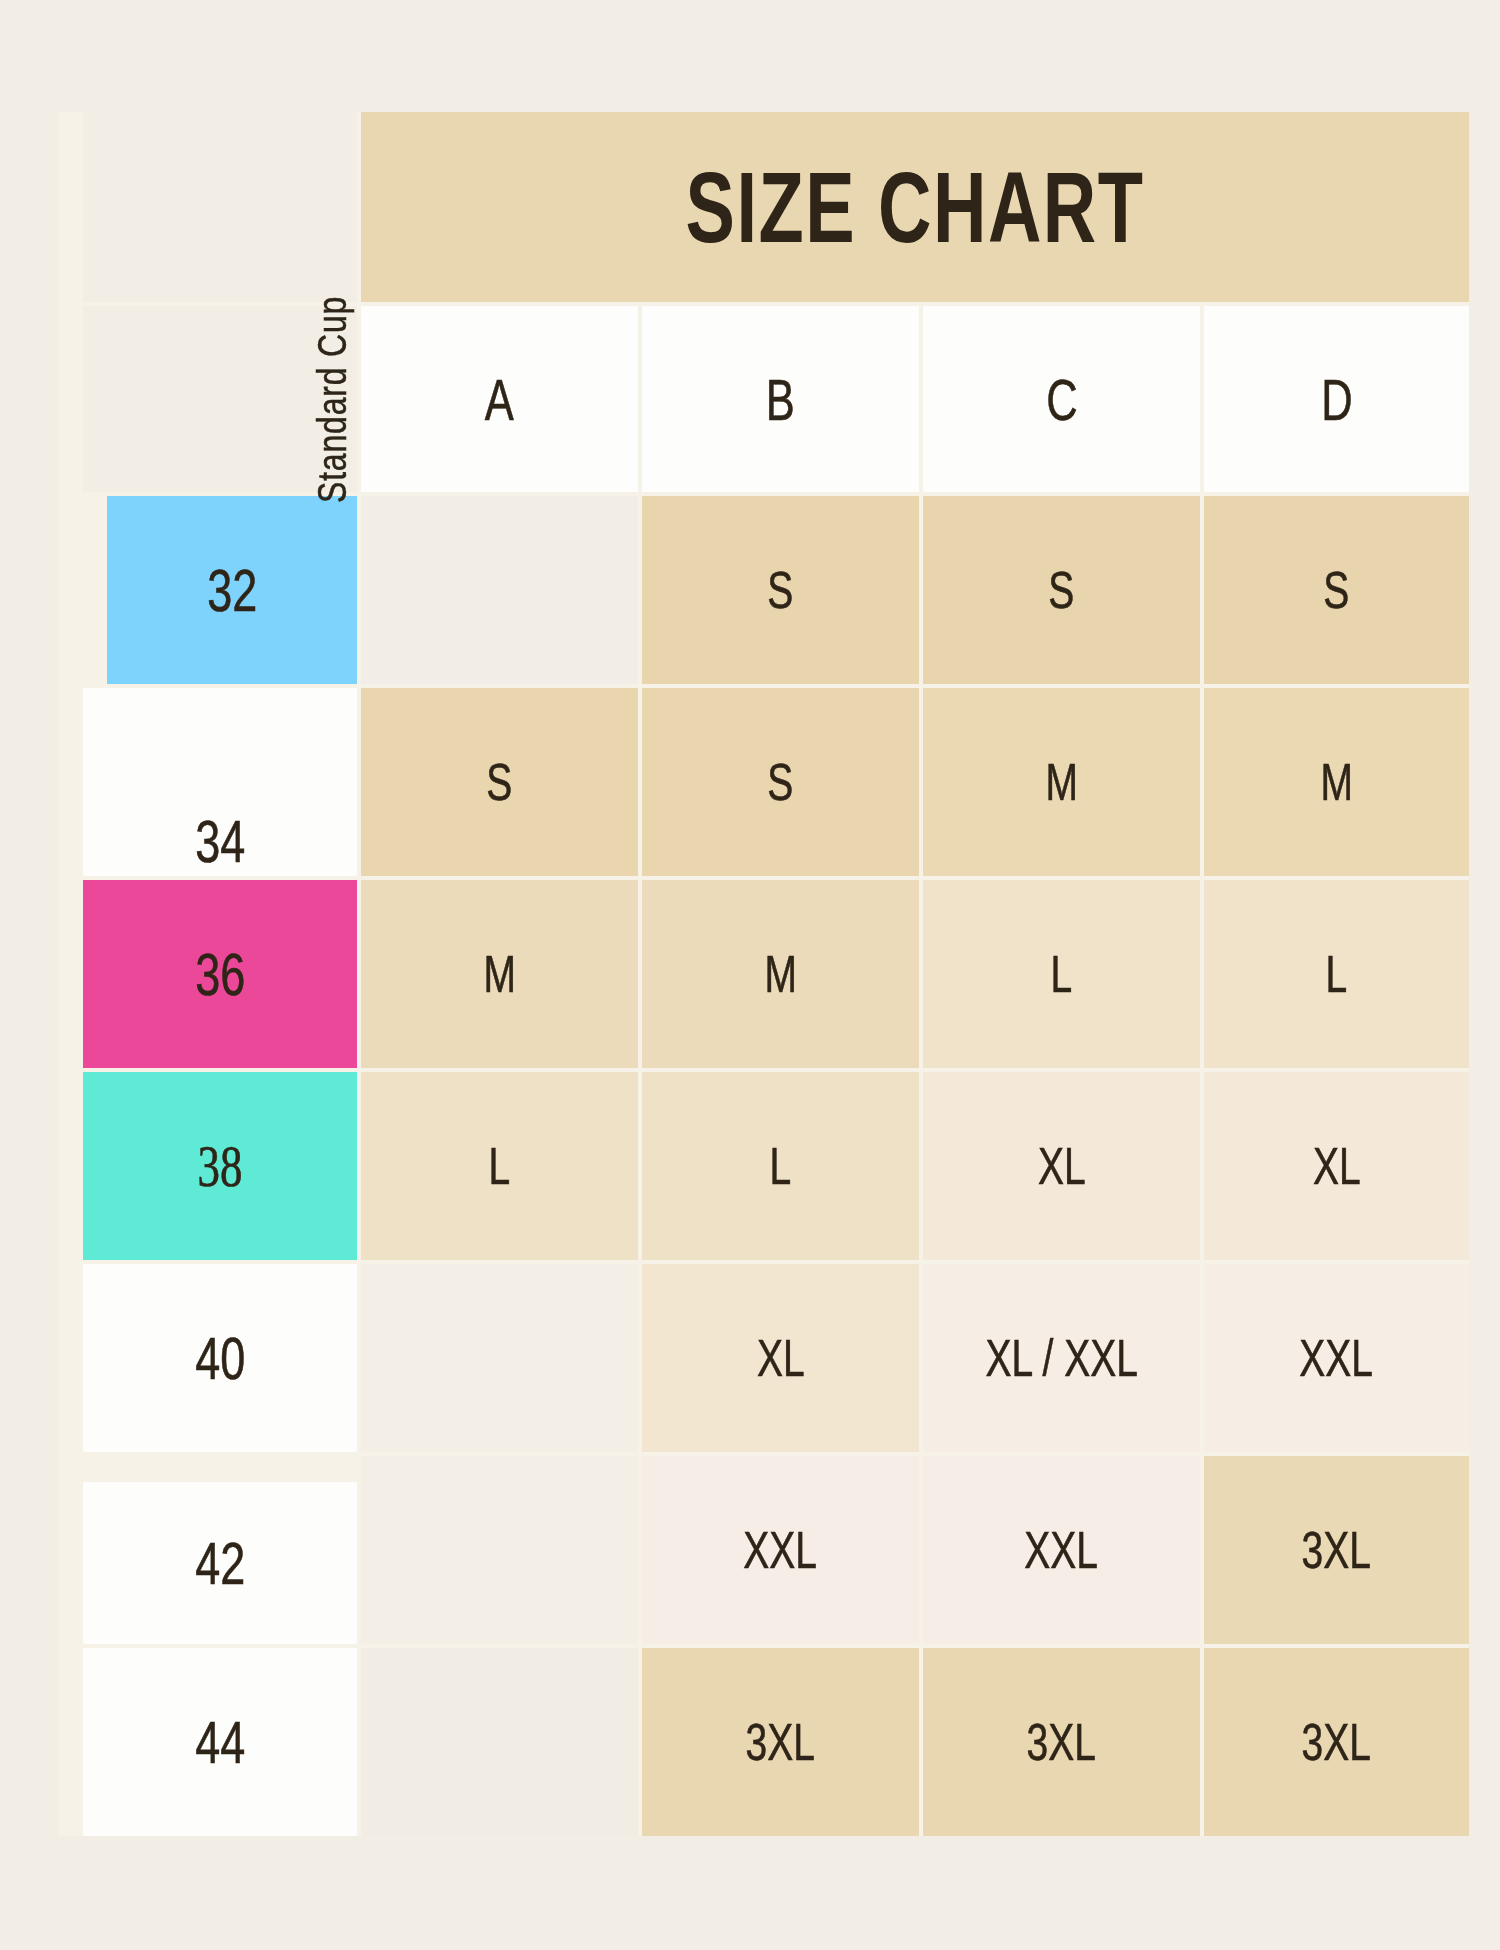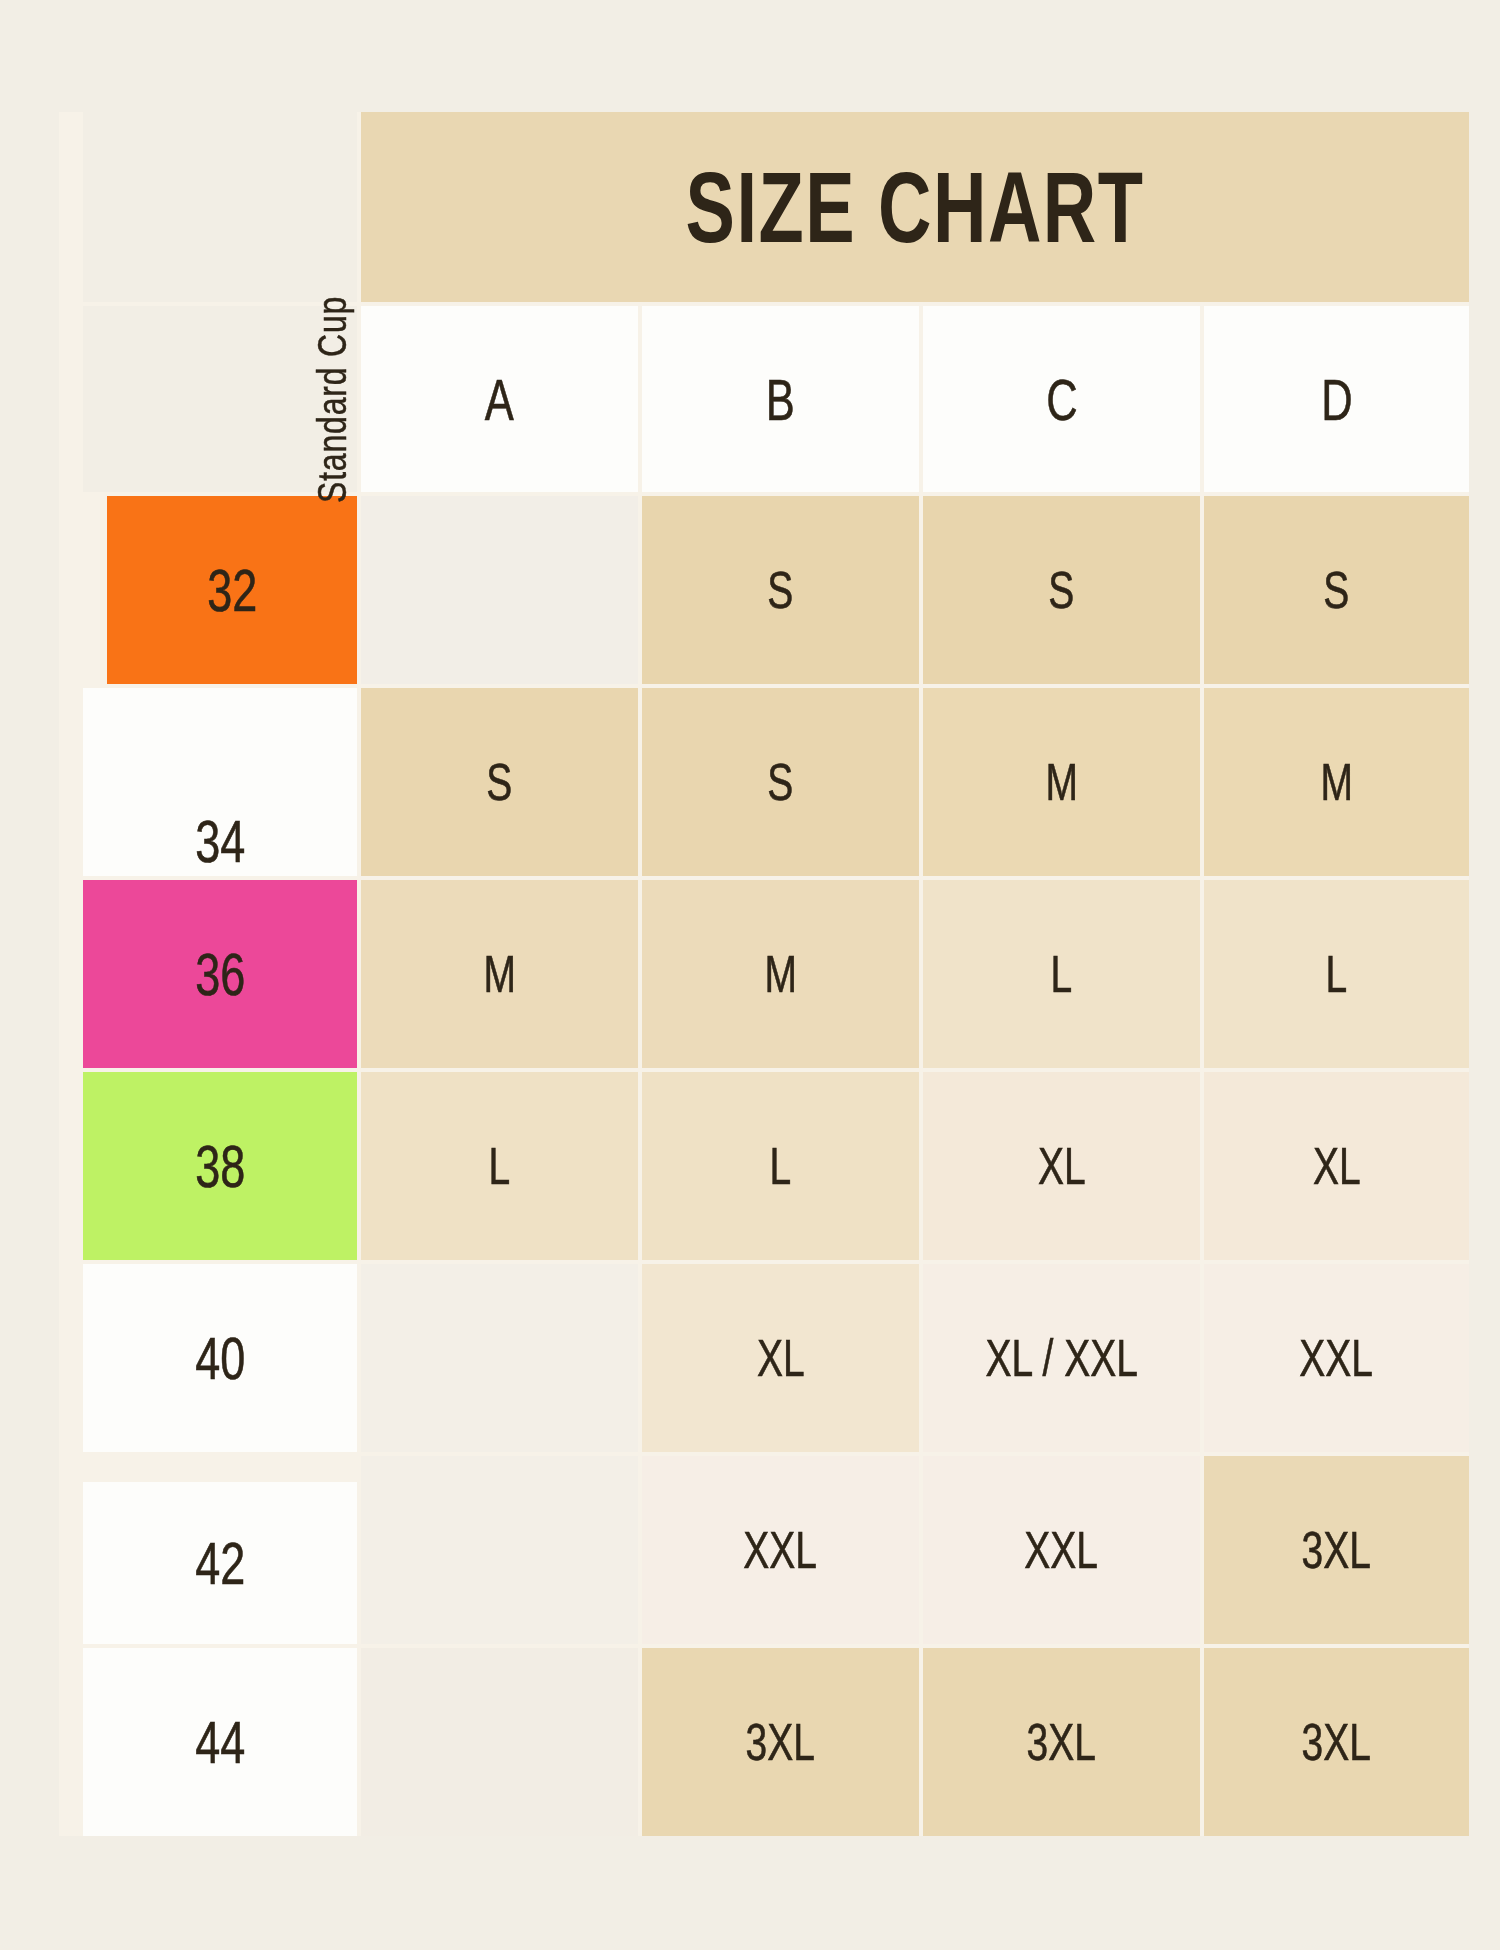--- a/index.html
+++ b/index.html
@@ -93,21 +93,21 @@
     <div class="cell cup-cell" style="background: rgb(253, 253, 251);">
       <span class="tx cup-text">B</span>
     </div>
     <div class="cell cup-cell" style="background: rgb(253, 253, 251);">
       <span class="tx cup-text">C</span>
     </div>
     <div class="cell cup-cell" style="background: rgb(253, 253, 251);">
       <span class="tx cup-text">D</span>
     </div>
 
-  <div class="cell" style="background: #f97316; margin-left: 24px;">
+  <div class="cell" style="background: #7dd3fc; margin-left: 24px;">
         <span class="tx band-text">32</span>
       </div>
       <div class="cell" style="background: rgb(242, 238, 231);"></div>
       <div class="cell" style="background: rgb(232, 213, 173);">
         <span class="tx size-text">S</span>
       </div>
       <div class="cell" style="background: rgb(232, 213, 173);">
         <span class="tx size-text">S</span>
       </div>
       <div class="cell" style="background: rgb(232, 213, 173);">
@@ -136,21 +136,21 @@
       </div>
       <div class="cell" style="background: rgb(236, 219, 186);">
         <span class="tx size-text">M</span>
       </div>
       <div class="cell" style="background: rgb(240, 227, 201);">
         <span class="tx size-text">L</span>
       </div>
       <div class="cell" style="background: rgb(240, 227, 201);">
         <span class="tx size-text">L</span>
       </div>
-      <div class="cell" style="background: #bef264;">
+      <div class="cell" style="background: #5eead4; font-family: Liberation Serif, serif;">
         <span class="tx band-text">38</span>
       </div>
       <div class="cell" style="background: rgb(239, 225, 197);">
         <span class="tx size-text">L</span>
       </div>
       <div class="cell" style="background: rgb(239, 225, 197);">
         <span class="tx size-text">L</span>
       </div>
       <div class="cell" style="background: rgb(244, 233, 217);">
         <span class="tx size-text">XL</span>

